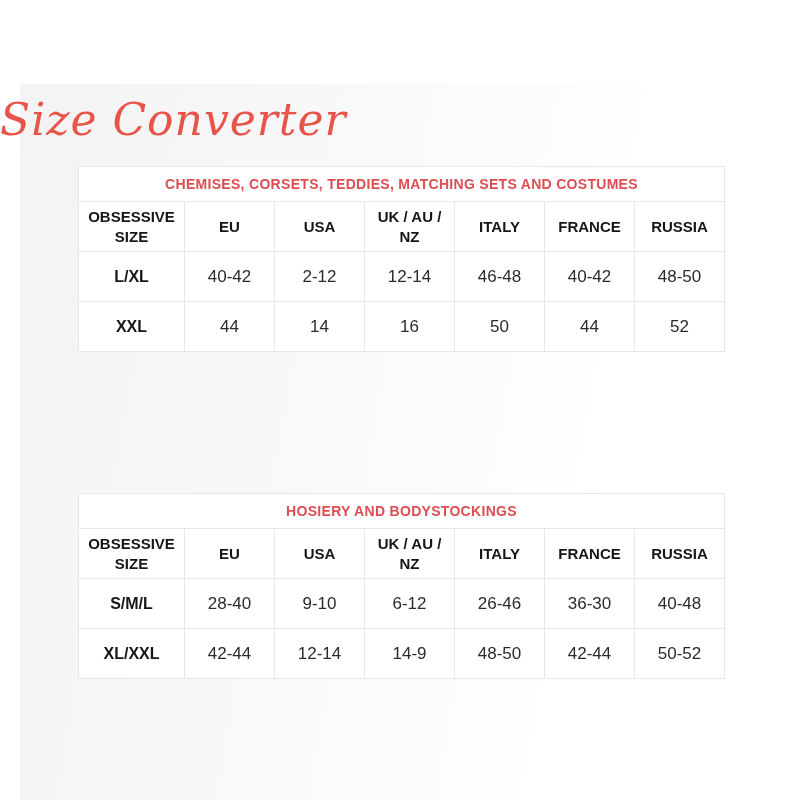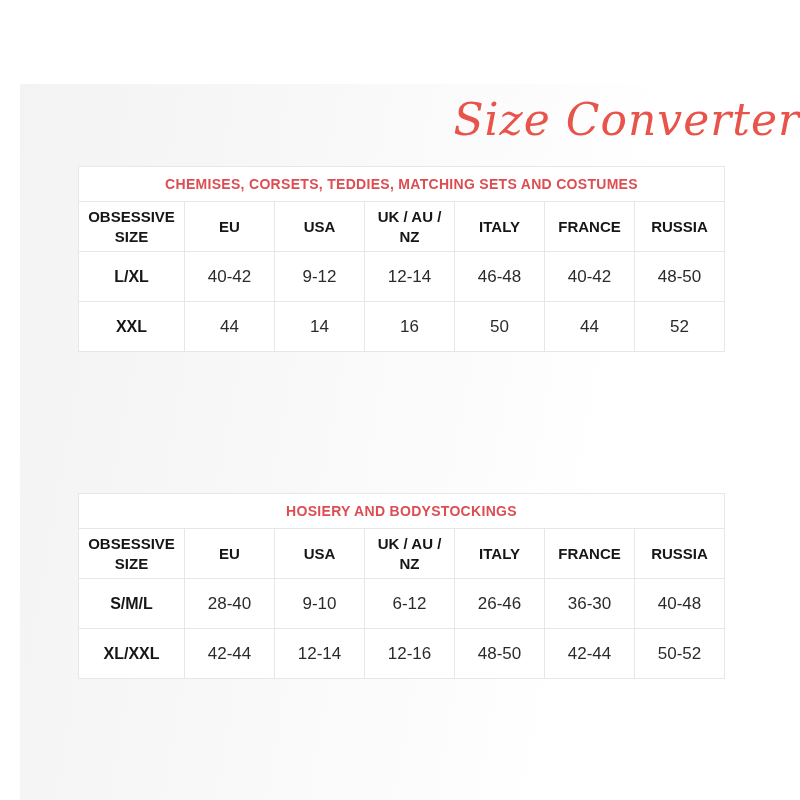--- a/index.html
+++ b/index.html
@@ -18,21 +18,21 @@
     top: 84px;
     right: 0;
     bottom: 0;
     background: linear-gradient(100deg, #f3f3f3 0%, #f9f9f9 40%, #ffffff 72%);
   }
   .page-title {
     position: absolute;
     left: 0;
     right: 0;
     top: 94px;
-    text-align: right;
+    text-align: left;
     font-family: "DejaVu Serif", serif;
     font-style: italic;
     font-weight: 400;
     font-size: 44px;
     letter-spacing: 1px;
     color: #e8544a;
   }
   table.size-table {
     position: absolute;
     left: 78px;
@@ -102,21 +102,21 @@
       <th>EU</th>
       <th>USA</th>
       <th>UK / AU / NZ</th>
       <th>ITALY</th>
       <th>FRANCE</th>
       <th>RUSSIA</th>
     </tr>
     <tr>
       <td class="row-label">L/XL</td>
       <td class="data-cell">40-42</td>
-      <td class="data-cell">9-12</td>
+      <td class="data-cell">2-12</td>
       <td class="data-cell">12-14</td>
       <td class="data-cell">46-48</td>
       <td class="data-cell">40-42</td>
       <td class="data-cell">48-50</td>
     </tr>
     <tr>
       <td class="row-label">XXL</td>
       <td class="data-cell">44</td>
       <td class="data-cell">14</td>
       <td class="data-cell">16</td>
@@ -156,19 +156,19 @@
       <td class="data-cell">9-10</td>
       <td class="data-cell">6-12</td>
       <td class="data-cell">26-46</td>
       <td class="data-cell">36-30</td>
       <td class="data-cell">40-48</td>
     </tr>
     <tr>
       <td class="row-label">XL/XXL</td>
       <td class="data-cell">42-44</td>
       <td class="data-cell">12-14</td>
-      <td class="data-cell">12-16</td>
+      <td class="data-cell">14-9</td>
       <td class="data-cell">48-50</td>
       <td class="data-cell">42-44</td>
       <td class="data-cell">50-52</td>
     </tr>
   </tbody>
 </table>
 
 </body></html>

